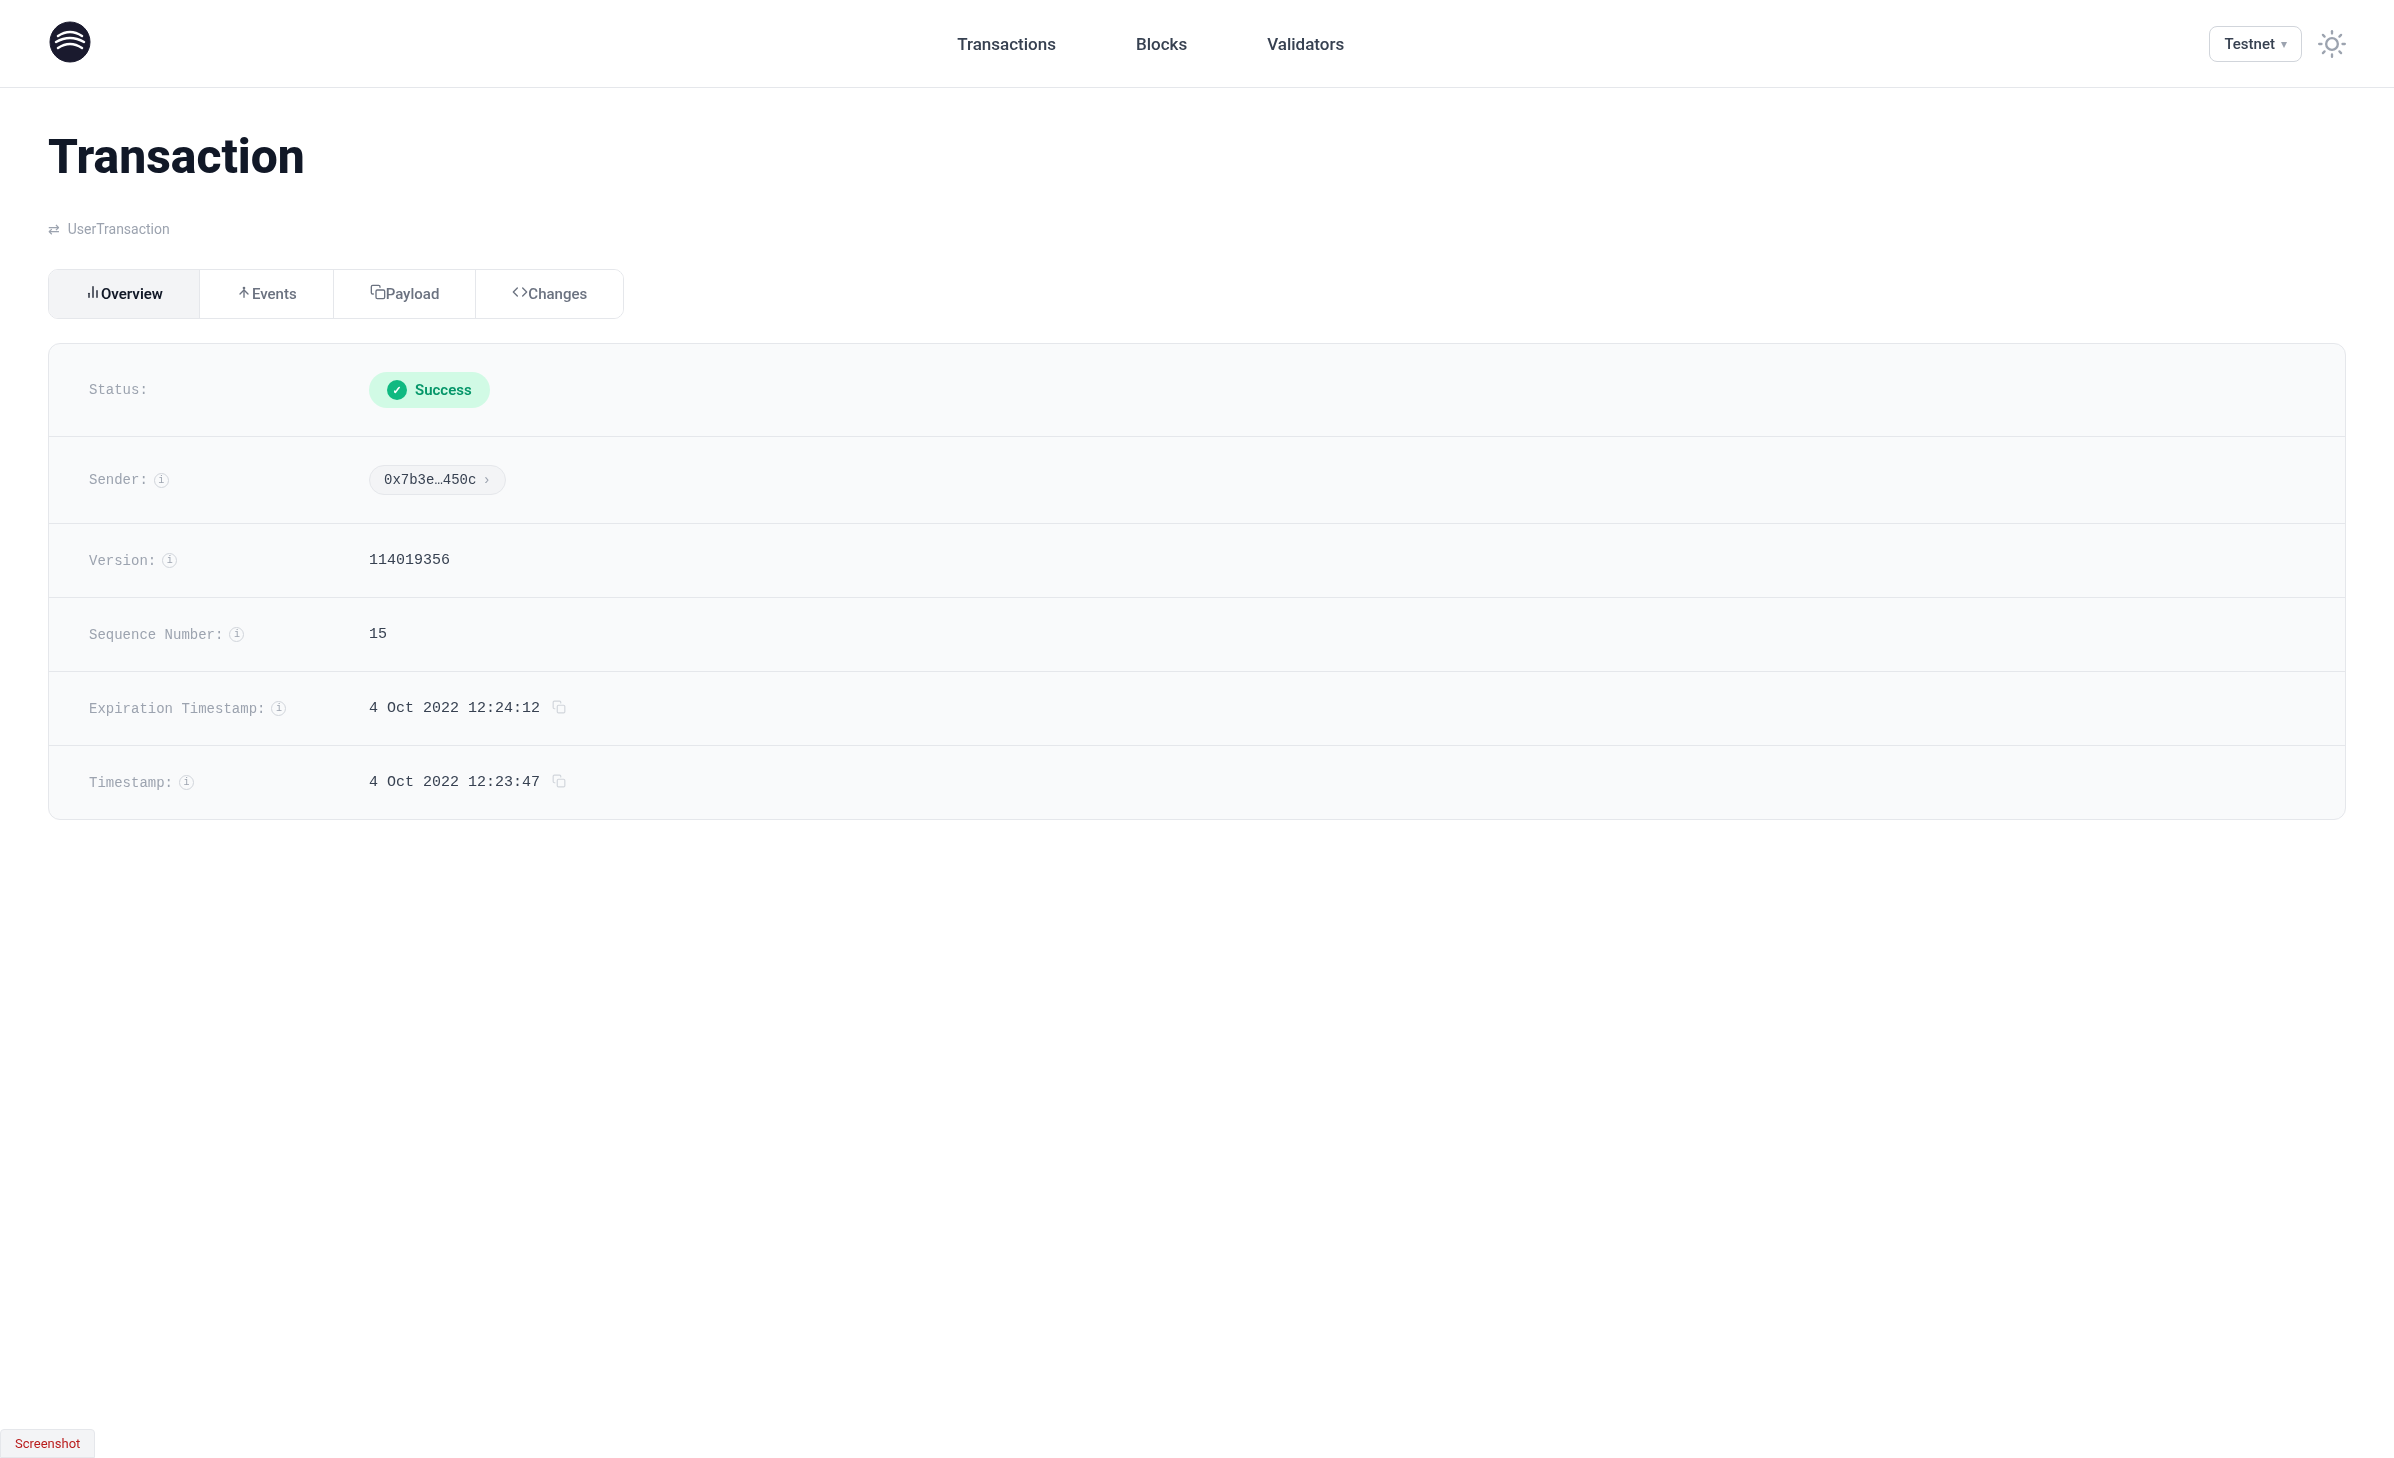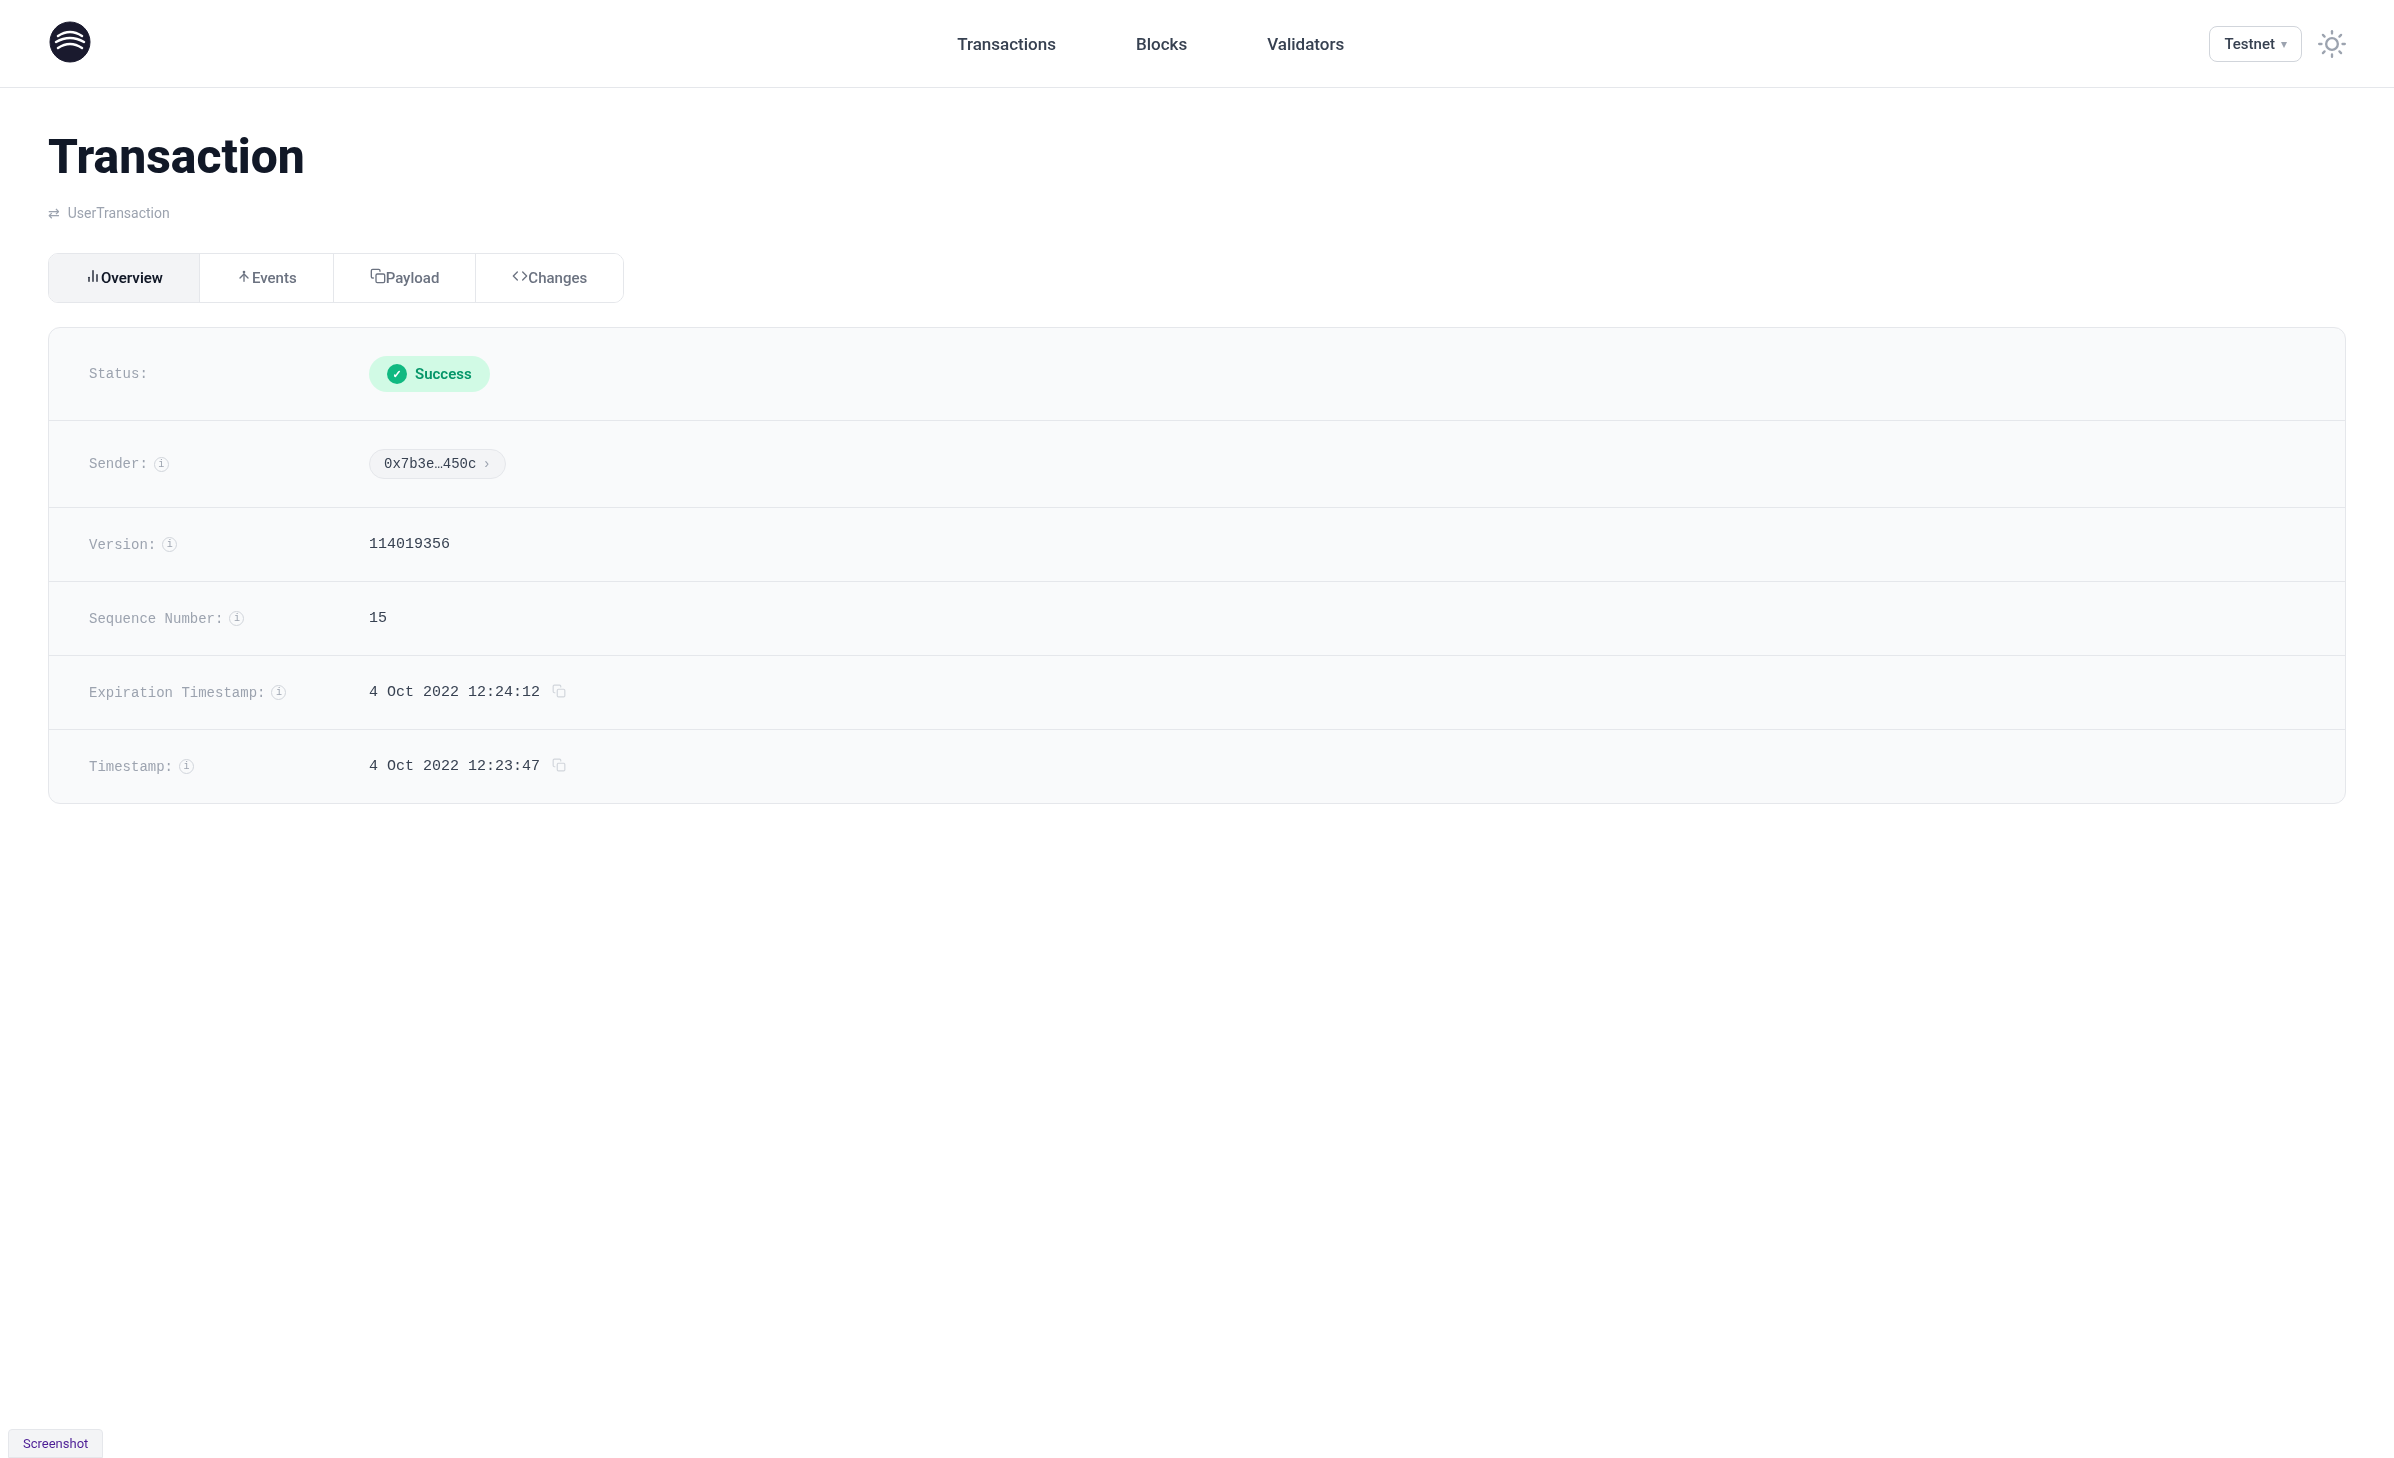--- a/index.html
+++ b/index.html
@@ -68,21 +68,21 @@
 
     
     .main {
       padding: 40px 48px;
     }
 
     .page-title {
       font-size: 48px;
       font-weight: 800;
       color: #111827;
-      margin-bottom: 20px;
+      margin-bottom: 36px;
     }
 
     
     .tx-hash-row {
       display: flex;
       align-items: center;
       gap: 10px;
       margin-bottom: 16px;
     }
 
@@ -264,27 +264,27 @@
       color: #d1d5db;
       font-size: 14px;
       cursor: pointer;
       margin-left: 4px;
     }
 
     
     .screenshot-label {
       position: fixed;
       bottom: 0;
-      left: 8px;
+      left: 0;
       background: #f3f4f6;
       border: 1px solid #e5e7eb;
       border-radius: 4px 4px 0 0;
       padding: 6px 14px;
       font-size: 13px;
-      color: #4c1d95;
+      color: #b91c1c;
     }
   </style>
 </head>
 <body>
 
 <nav>
 
   <div>
     <svg class="nav-logo" viewBox="0 0 44 44" fill="none" xmlns="http://www.w3.org/2000/svg">
       <circle cx="22" cy="22" r="20" fill="#1a1a2e" stroke="#1a1a2e" stroke-width="1"></circle>

